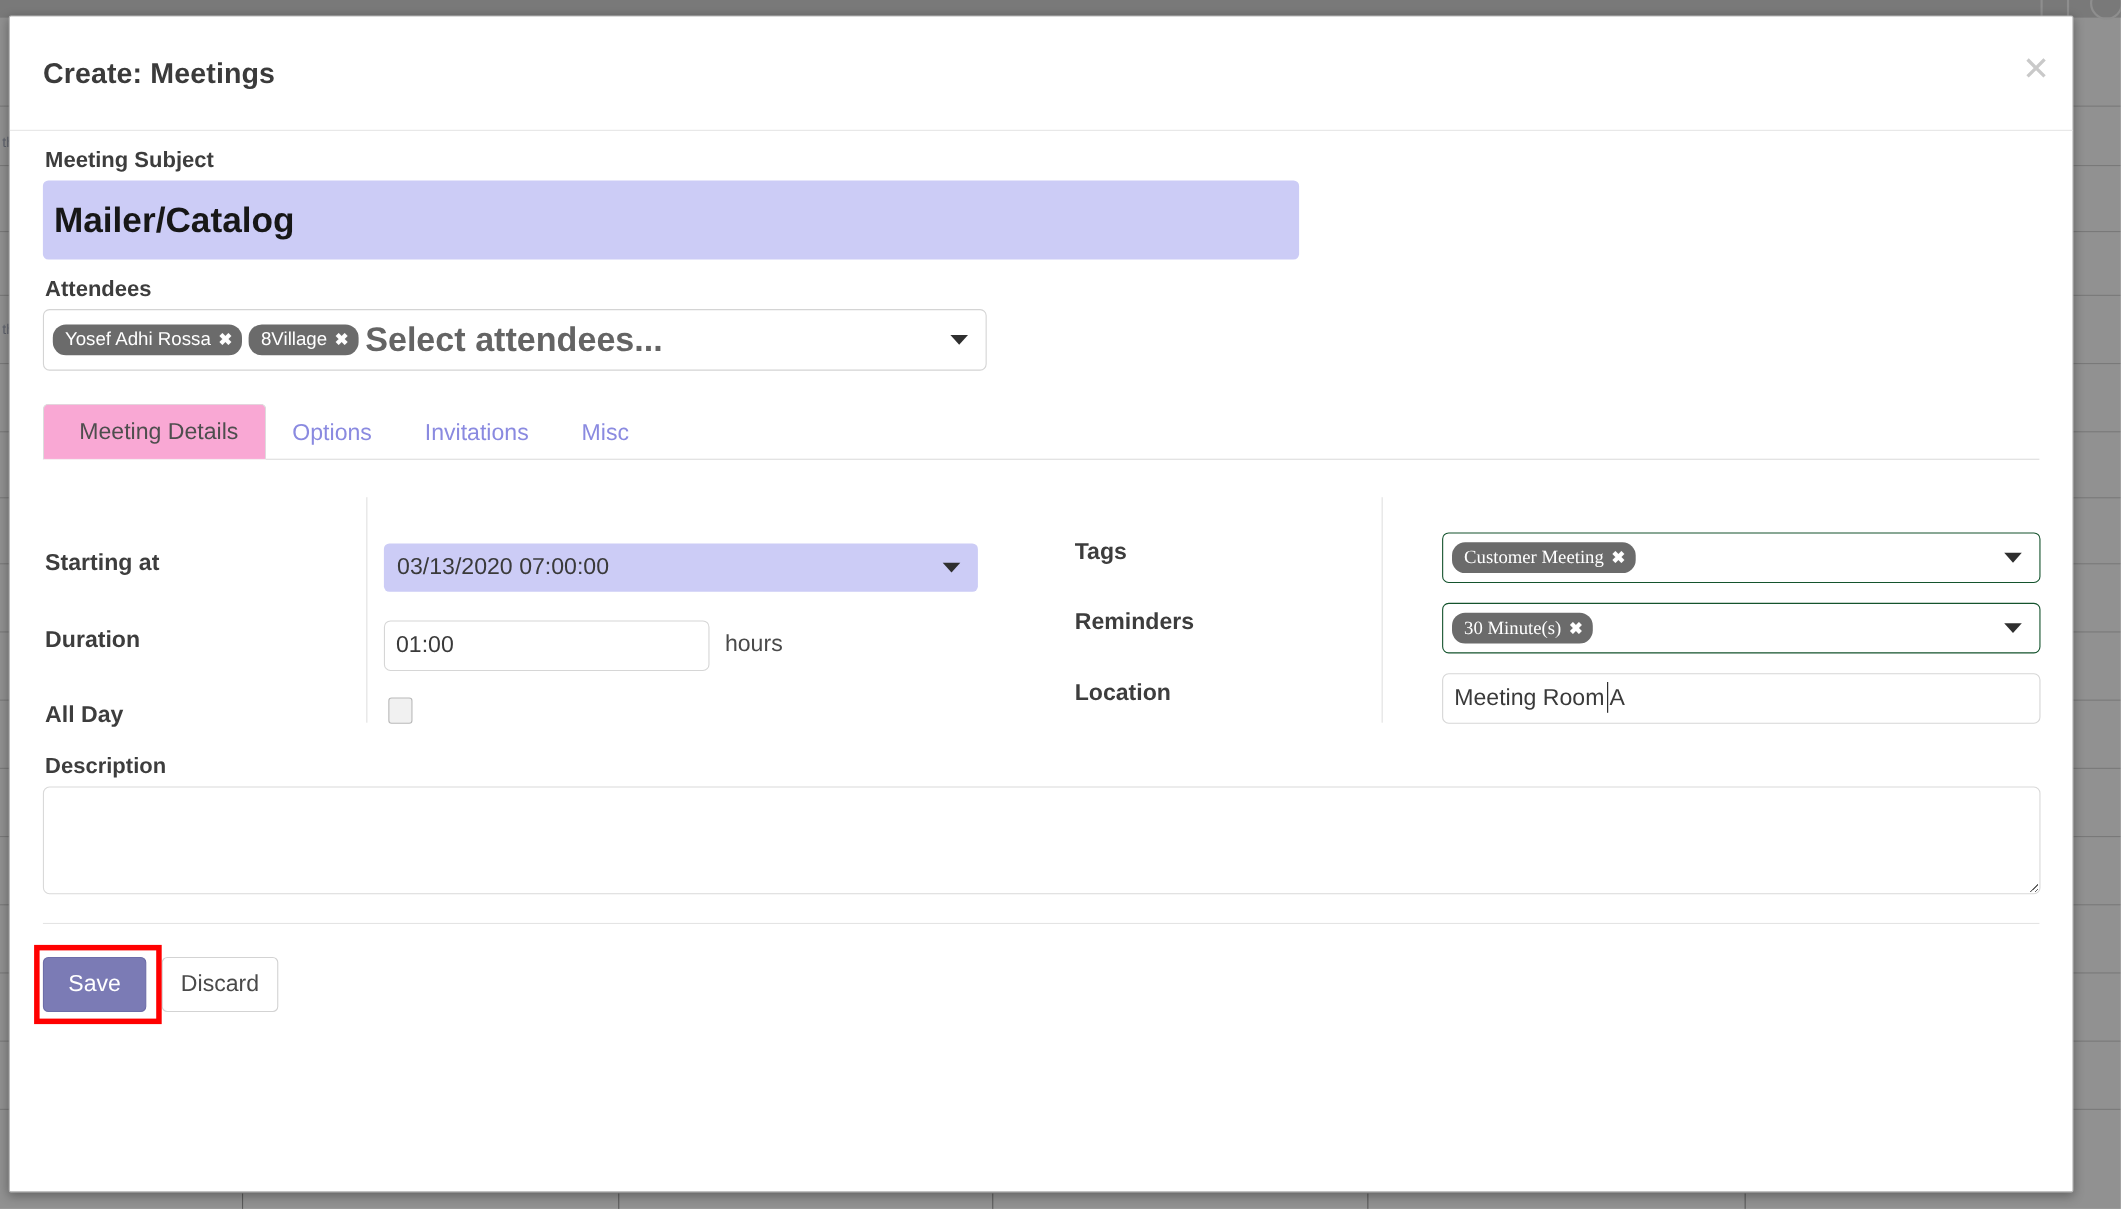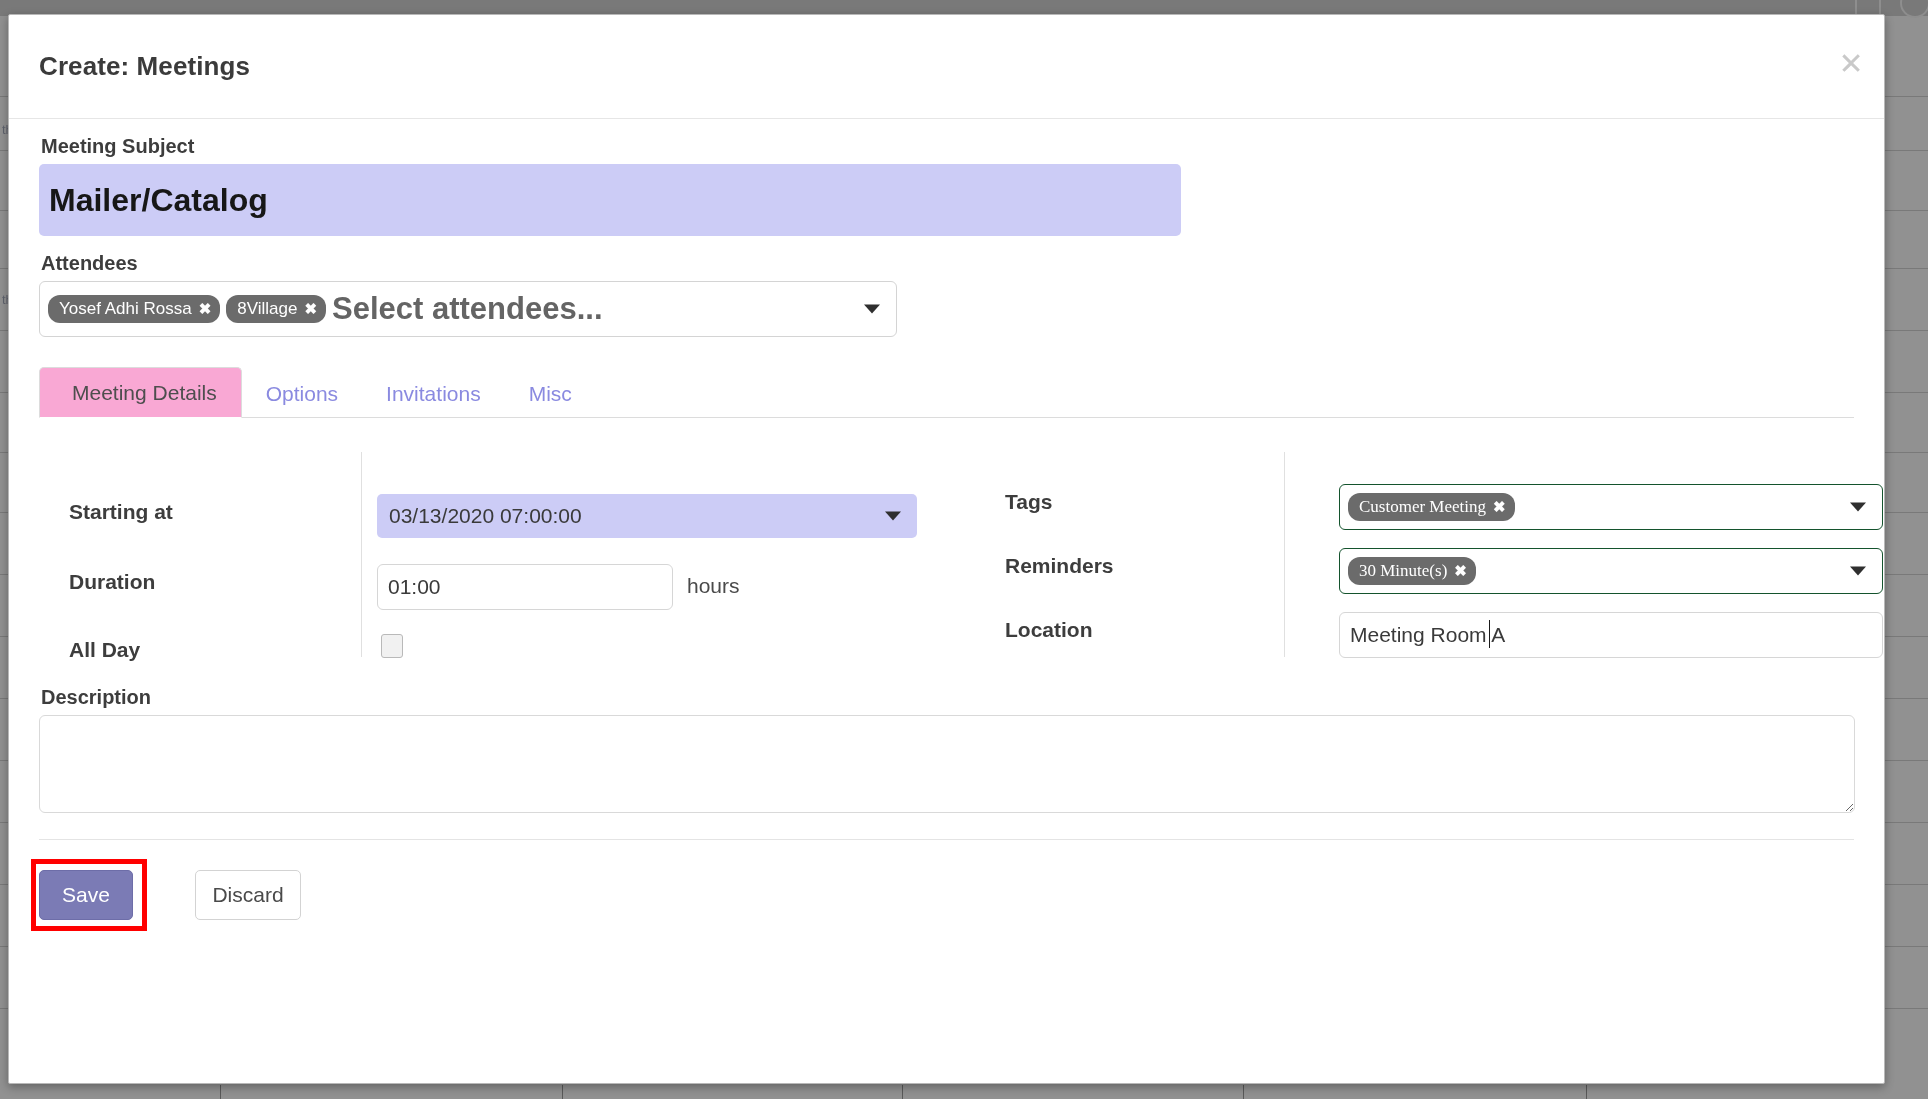--- a/index.html
+++ b/index.html
@@ -222,21 +222,20 @@
     border-bottom: 1px solid #ffffff;
     border-radius: 5px 5px 0 0;
     padding-left: 32px;
   }
 
   
   #detail-grid {
     position: relative;
     margin-top: 34px;
     height: 218px;
-    margin-left: 28px;
   }
   .divider-v {
     position: absolute;
     top: 0;
     width: 1px;
     height: 205px;
     background: #e0e0e0;
   }
   #divider-left  { left: 294px; }
   #divider-right { left: 1217px; }
@@ -355,21 +354,20 @@
     background: #e4e4e4;
   }
 
   
   #modal-footer {
     position: relative;
     margin-top: 30px;
     padding-bottom: 20px;
     display: flex;
     align-items: center;
-    gap: 48px;
   }
   #save-highlight {
     position: absolute;
     left: -8px;
     top: -11px;
     width: 116px;
     height: 72px;
     border: 5px solid #ff0000;
     box-sizing: border-box;
     pointer-events: none;

